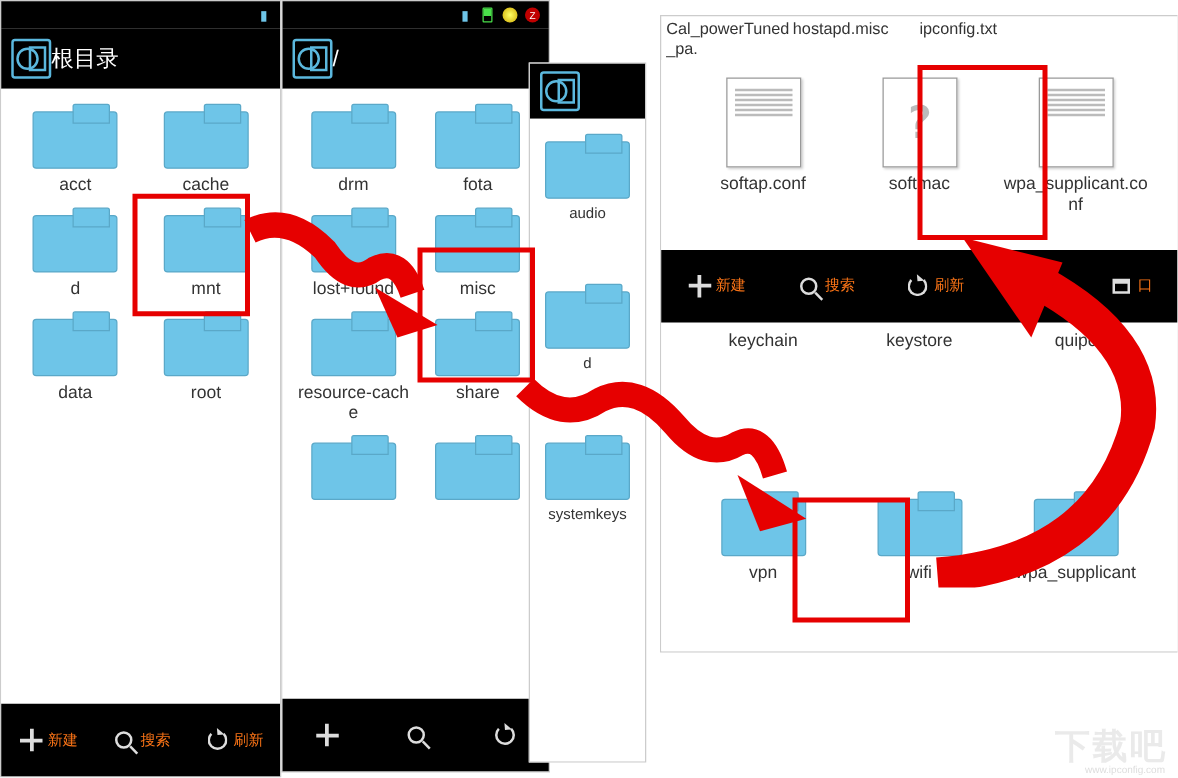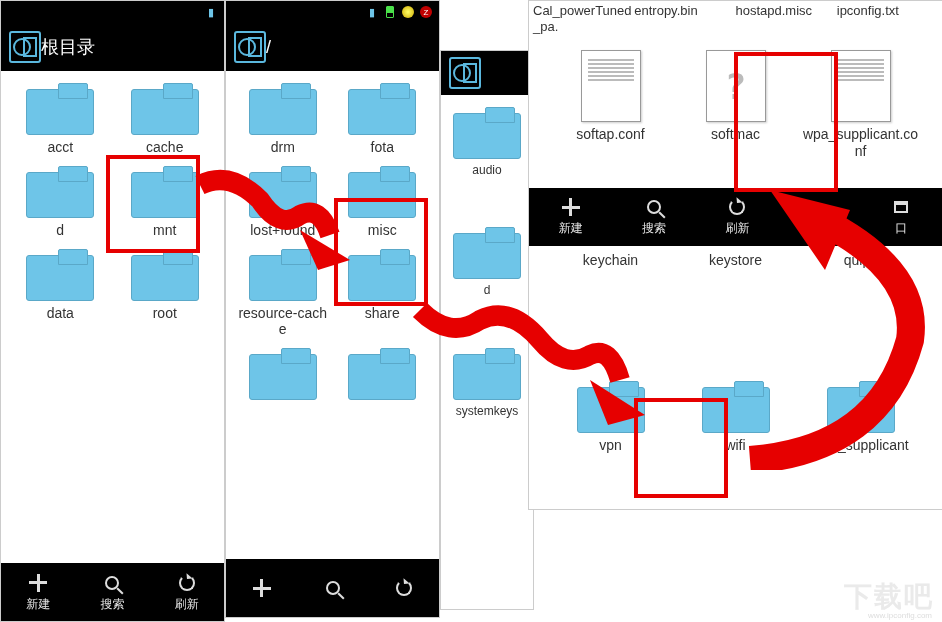--- a/index.html
+++ b/index.html
@@ -1,22 +1,22 @@
 <!DOCTYPE html>
 <html><head>
 <meta charset="utf-8">
 <style>
 * { margin: 0; padding: 0; box-sizing: border-box; font-family: sans-serif; }
 body { background: #fff; width: 942px; height: 622px; position: relative; overflow: hidden; }
 
 .panel { position: absolute; background: #fff; display: flex; flex-direction: column; border: 1px solid #ccc; }
 .panel1 { left: 0; top: 0; width: 225px; height: 622px; }
 .panel2 { left: 225px; top: 0; width: 215px; height: 618px; }
-.panel3 { left: 440px; top: 50px; width: 94px; height: 560px; }
-.panel4 { left: 528px; top: 0; width: 415px; height: 510px; }
+.panel3 { left: 423px; top: 50px; width: 94px; height: 560px; }
+.panel4 { left: 528px; top: 12px; width: 415px; height: 510px; }
 
 .statusbar { height: 22px; background: #000; display: flex; justify-content: flex-end; align-items: center; gap: 4px; padding-right: 6px; }
 .status-icon { width: 14px; height: 14px; display: flex; align-items: center; justify-content: center; }
 .stat-signal { color: #6ec5e8; font-size: 11px; }
 .stat-batt { width: 8px; height: 12px; border: 1px solid #4ae04a; border-radius: 1px; background: linear-gradient(#4ae04a 60%, transparent 60%); }
 .stat-yellow { width: 12px; height: 12px; background: radial-gradient(circle,#ffff66,#cca800); border-radius: 50%; }
 .stat-red { width: 12px; height: 12px; background: #c00000; border-radius: 50%; color:#fff; font-size:8px; display:flex; align-items:center; justify-content:center; }
 
 .header { height: 48px; background: #000; display: flex; align-items: center; gap: 0; padding: 0 8px; }
 .app-icon { width: 32px; height: 32px; border: 2px solid #5bb8de; border-radius: 3px; display: flex; align-items: center; justify-content: center; position: relative; }
@@ -35,21 +35,21 @@
 .folder-icon .tab2 { position:absolute; top:3px; left:6px; width:24px; height:10px; background:#8fd4ea; border-radius:2px 2px 0 0; z-index:-1; }
 
 .file-icon { width: 60px; height: 72px; background:#fff; border:1px solid #999; position:relative; margin-bottom:4px; padding:8px 6px; display:flex; flex-direction:column; gap:2px; box-shadow:1px 1px 2px rgba(0,0,0,.2); }
 .file-line { height:2px; background:#bbb; }
 .file-q::after { content:"?"; position:absolute; inset:0; display:flex; align-items:center; justify-content:center; color:#bbb; font-size:36px; font-weight:bold; font-family:monospace; }
 
 .label { font-size: 14px; color: #333; line-height: 1.2; word-break: break-all; max-width: 100%; }
 .small-label { font-size: 12px; }
 
 .bottombar { height: 58px; background: #000; display: flex; justify-content: space-around; align-items: center; }
-.bbtn { display: flex; flex-direction: column; align-items: center; color: #e5e5e5; font-size: 12px; gap: 2px; cursor: pointer; }
+.bbtn { display: flex; flex-direction: row; align-items: center; color: #f97316; font-size: 12px; gap: 2px; cursor: pointer; }
 .bicon { width: 22px; height: 22px; display: flex; align-items: center; justify-content: center; }
 .plus::before,.plus::after { content:""; position:absolute; background:#ddd; }
 .plus { position:relative; }
 .plus::before { width:18px; height:3px; }
 .plus::after { width:3px; height:18px; }
 .mag { width:14px; height:14px; border:2px solid #ddd; border-radius:50%; position:relative; }
 .mag::after { content:""; position:absolute; width:2px; height:8px; background:#ddd; bottom:-7px; right:-4px; transform:rotate(-45deg); }
 .refr { width:16px; height:16px; border:2px solid #ddd; border-radius:50%; border-top-color:transparent; position:relative; }
 .refr::after { content:""; position:absolute; top:-2px; right:2px; border:4px solid transparent; border-top-color:#ddd; transform:rotate(40deg); }
 .gridic { display:grid; grid-template-columns:repeat(3,4px); grid-template-rows:repeat(3,4px); gap:2px; }
@@ -242,21 +242,20 @@
           <span class="tab2"></span>
         </div>
         <div class="label small-label">systemkeys</div>
       </div>
   </div>
 </div>
 
 <div class="panel panel4">
   <div class="panel4-top">
     <div class="label">Cal_powerTuned_pa.</div>
-    <div class="label">entropy.bin</div>
     <div class="label">hostapd.misc</div>
     <div class="label">ipconfig.txt</div>
   </div>
   <div class="grid grid4" style="grid-template-columns:repeat(3,1fr);padding:10px 20px 20px">
     <div class="item">
         <div class="file-icon">
           <div class="file-line"></div>
           <div class="file-line"></div>
           <div class="file-line"></div>
           <div class="file-line"></div>

